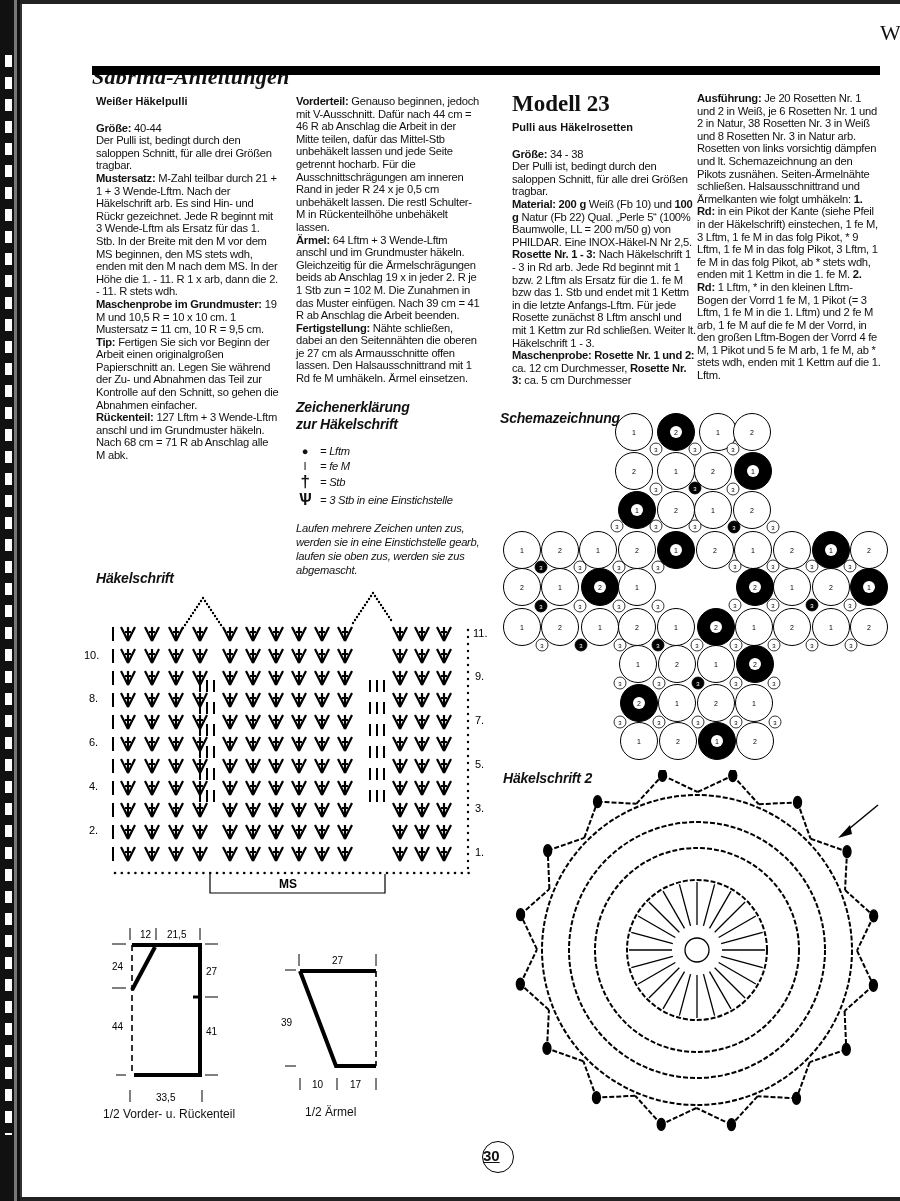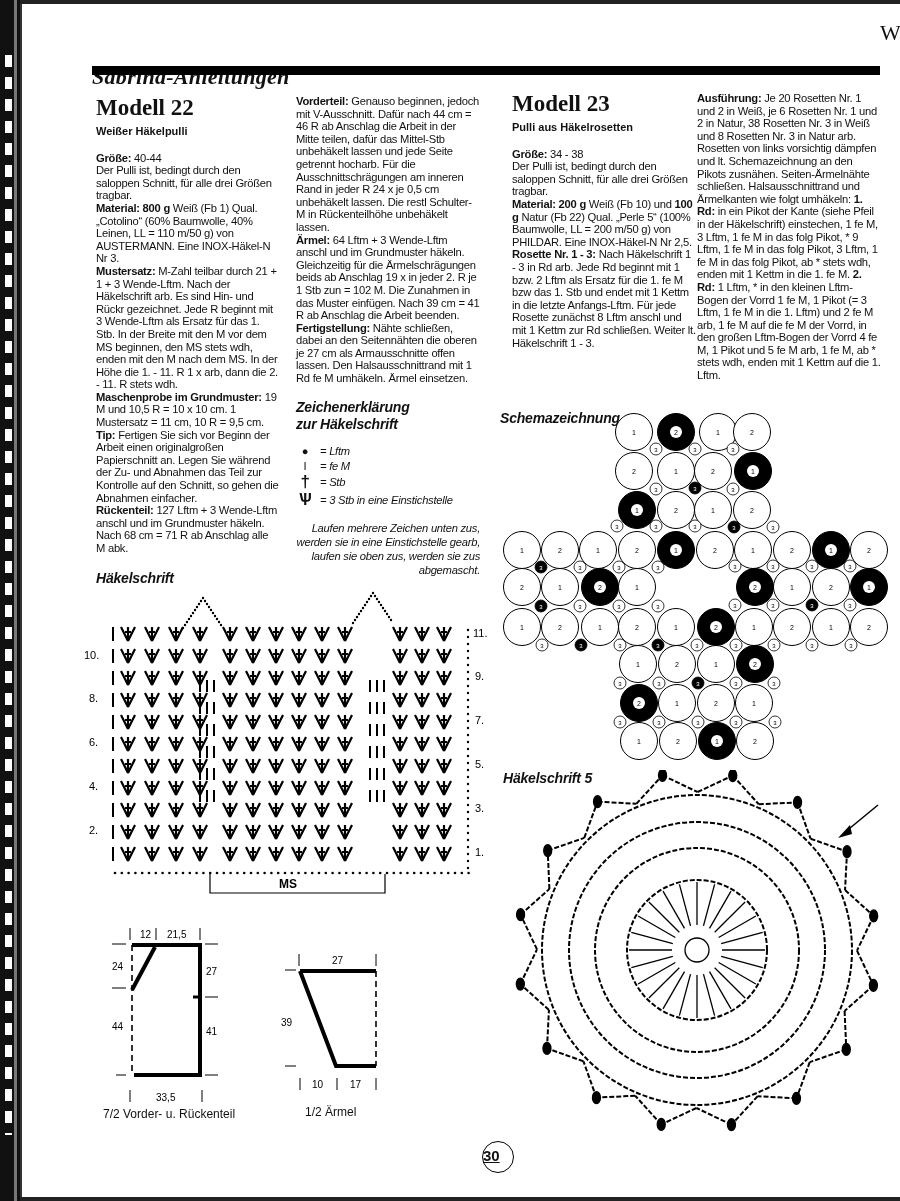--- a/index.html
+++ b/index.html
@@ -37,24 +37,22 @@
   <div class="line2"></div>
 </div>
 <div class="page-edge"></div>
 <div class="top-line"></div>
 
 <div class="header">Sabrina-Anleitungen</div>
 <div class="header-bar"></div>
 <div class="corner-mark">W</div>
 
 <div class="col" style="left:96px; top:95px; width:184px;">
-  <div class="title">Modell 22</div>
   <div class="subtitle">Weißer Häkelpulli</div>
   <p><span class="b">Größe:</span> <span>40-44</span><br><span>Der Pulli ist, bedingt durch den saloppen Schnitt, für alle drei Größen tragbar.</span></p>
-  <p><span class="b">Material: 800 g</span> <span>Weiß (Fb 1) Qual. „Cotolino“ (60% Baumwolle, 40% Leinen, LL = 110 m/50 g) von AUSTERMANN. Eine INOX-Häkel-N Nr 3.</span></p>
   <p><span class="b">Mustersatz:</span> <span>M-Zahl teilbar durch 21 + 1 + 3 Wende-Lftm. Nach der Häkelschrift arb. Es sind Hin- und Rückr gezeichnet. Jede R beginnt mit 3 Wende-Lftm als Ersatz für das 1. Stb. In der Breite mit den M vor dem MS beginnen, den MS stets wdh, enden mit den M nach dem MS. In der Höhe die 1. - 11. R 1 x arb, dann die 2. - 11. R stets wdh.</span></p>
   <p><span class="b">Maschenprobe im Grundmuster:</span> <span>19 M und 10,5 R = 10 x 10 cm. 1 Mustersatz = 11 cm, 10 R = 9,5 cm.</span></p>
   <p><span class="b">Tip:</span> <span>Fertigen Sie sich vor Beginn der Arbeit einen originalgroßen Papierschnitt an. Legen Sie während der Zu- und Abnahmen das Teil zur Kontrolle auf den Schnitt, so gehen die Abnahmen einfacher.</span></p>
   <p><span class="b">Rückenteil:</span> <span>127 Lftm + 3 Wende-Lftm anschl und im Grundmuster häkeln. Nach 68 cm = 71 R ab Anschlag alle M abk.</span></p>
 </div>
 <div class="sec-ital" style="position:absolute; left:96px; top:570px;">Häkelschrift</div>
 
 <div class="col" style="left:296px; top:95px; width:184px;">
   <p><span class="b">Vorderteil:</span> <span>Genauso beginnen, jedoch mit V-Ausschnitt. Dafür nach 44 cm = 46 R ab Anschlag die Arbeit in der Mitte teilen, dafür das Mittel-Stb unbehäkelt lassen und jede Seite getrennt hocharb. Für die Ausschnittschrägungen am inneren Rand in jeder R 24 x je 0,5 cm unbehäkelt lassen. Die restl Schulter-M in Rückenteilhöhe unbehäkelt lassen.</span></p>
   <p><span class="b">Ärmel:</span> <span>64 Lftm + 3 Wende-Lftm anschl und im Grundmuster häkeln. Gleichzeitig für die Ärmelschrägungen beids ab Anschlag 19 x in jeder 2. R je 1 Stb zun = 102 M. Die Zunahmen in das Muster einfügen. Nach 39 cm = 41 R ab Anschlag die Arbeit beenden.</span></p>
@@ -71,21 +69,21 @@
       </div>
     <div class="legend-row">
         <span class="legend-sym" style="font-size:17px">†</span>
         <span>= Stb</span>
       </div>
     <div class="legend-row" style="margin-top:6px">
         <span class="legend-sym" style="font-size:16px">Ѱ</span>
         <span>= 3 Stb in eine Einstichstelle</span>
       </div>
   </div>
-  <p class="ital" style="margin-top:14px; line-height:14px;text-align:right;">Laufen mehrere Zeichen unten zus, werden sie in eine Einstichstelle gearb, laufen sie oben zus, werden sie zus abgemascht.</p>
+  <p class="ital" style="margin-top:14px; line-height:14px;">Laufen mehrere Zeichen unten zus, werden sie in eine Einstichstelle gearb, laufen sie oben zus, werden sie zus abgemascht.</p>
 </div>
 
 <svg style="position:absolute; left:80px; top:590px;" width="420" height="310">
   <g id="chart1">
       <circle cx="35" cy="283" r="1.3" fill="#000"></circle>
       <circle cx="41.8" cy="283" r="1.3" fill="#000"></circle>
       <circle cx="48.599999999999994" cy="283" r="1.3" fill="#000"></circle>
       <circle cx="55.39999999999999" cy="283" r="1.3" fill="#000"></circle>
       <circle cx="62.19999999999999" cy="283" r="1.3" fill="#000"></circle>
       <circle cx="68.99999999999999" cy="283" r="1.3" fill="#000"></circle>
@@ -428,21 +426,21 @@
     <path d="M40 170 V182 M112 170 V182" stroke-width="1"></path>
   </g>
   <text x="50" y="18" font-size="10">12</text>
   <text x="77" y="18" font-size="10">21,5</text>
   <text x="22" y="50" font-size="10">24</text>
   <text x="22" y="110" font-size="10">44</text>
   <text x="116" y="55" font-size="10">27</text>
   <text x="116" y="115" font-size="10">41</text>
   <text x="66" y="181" font-size="10">33,5</text>
 </svg>
-<div style="position:absolute; left:103px; top:1107px; font-size:12px;">7/2 Vorder- u. Rückenteil</div>
+<div style="position:absolute; left:103px; top:1107px; font-size:12px;">1/2 Vorder- u. Rückenteil</div>
 
 <svg style="position:absolute; left:280px; top:950px;" width="130" height="160">
   <g stroke="#000" fill="none">
     <path d="M20 21 H96 M20 21 L56 116 H96" stroke-width="4"></path>
     <path d="M96 21 V116" stroke-width="1.6" stroke-dasharray="6 4"></path>
     <path d="M19 4 V16 M96 4 V16" stroke-width="1"></path>
     <path d="M5 20 H16 M5 116 H16" stroke-width="1"></path>
     <path d="M20 128 V140 M57 128 V140 M96 128 V140" stroke-width="1"></path>
   </g>
   <text x="52" y="14" font-size="10">27</text>
@@ -451,20 +449,21 @@
   <text x="70" y="138" font-size="10">17</text>
 </svg>
 <div style="position:absolute; left:305px; top:1105px; font-size:12px;">1/2 Ärmel</div>
 
 <div class="col" style="left:512px; top:91px; width:184px;">
   <div class="title">Modell 23</div>
   <div class="subtitle">Pulli aus Häkelrosetten</div>
   <p><span class="b">Größe:</span> <span>34 - 38</span><br><span>Der Pulli ist, bedingt durch den saloppen Schnitt, für alle drei Größen tragbar.</span></p>
   <p><span class="b">Material: 200 g</span> <span>Weiß (Fb 10) und</span> <span class="b">100 g</span> <span>Natur (Fb 22) Qual. „Perle 5“ (100% Baumwolle, LL = 200 m/50 g) von PHILDAR. Eine INOX-Häkel-N Nr 2,5.</span></p>
   <p><span class="b">Rosette Nr. 1 - 3:</span> <span>Nach Häkelschrift 1 - 3 in Rd arb. Jede Rd beginnt mit 1 bzw. 2 Lftm als Ersatz für die 1. fe M bzw das 1. Stb und endet mit 1 Kettm in die letzte Anfangs-Lftm. Für jede Rosette zunächst 8 Lftm anschl und mit 1 Kettm zur Rd schließen. Weiter lt. Häkelschrift 1 - 3.</span></p>
+  <p><span class="b">Maschenprobe: Rosette Nr. 1 und 2:</span> <span>ca. 12 cm Durchmesser,</span> <span class="b">Rosette Nr. 3:</span> <span>ca. 5 cm Durchmesser</span></p>
 </div>
 
 <div class="col" style="left:697px; top:92px; width:184px;">
   <p><span class="b">Ausführung:</span> <span>Je 20 Rosetten Nr. 1 und 2 in Weiß, je 6 Rosetten Nr. 1 und 2 in Natur, 38 Rosetten Nr. 3 in Weiß und 8 Rosetten Nr. 3 in Natur arb. Rosetten von links vorsichtig dämpfen und lt. Schemazeichnung an den Pikots zusnähen. Seiten-Ärmelnähte schließen. Halsausschnittrand und Ärmelkanten wie folgt umhäkeln:</span> <span class="b">1. Rd:</span> <span>in ein Pikot der Kante (siehe Pfeil in der Häkelschrift) einstechen, 1 fe M, 3 Lftm, 1 fe M in das folg Pikot, * 9 Lftm, 1 fe M in das folg Pikot, 3 Lftm, 1 fe M in das folg Pikot, ab * stets wdh, enden mit 1 Kettm in die 1. fe M.</span> <span class="b">2. Rd:</span> <span>1 Lftm, * in den kleinen Lftm-Bogen der Vorrd 1 fe M, 1 Pikot (= 3 Lftm, 1 fe M in die 1. Lftm) und 2 fe M arb, 1 fe M auf die fe M der Vorrd, in den großen Lftm-Bogen der Vorrd 4 fe M, 1 Pikot und 5 fe M arb, 1 fe M, ab * stets wdh, enden mit 1 Kettm auf die 1. Lftm.</span></p>
 </div>
 
 <div class="sec-ital" style="position:absolute; left:500px; top:410px;">Schemazeichnung</div>
 <svg style="position:absolute; left:0; top:0;" width="900" height="1201">
   <g id="schema">
       <circle cx="634" cy="432" r="18.5" fill="#fff" stroke="#000" stroke-width="1"></circle>
@@ -671,21 +670,21 @@
       <text x="659" y="724.5" font-size="6" text-anchor="middle" fill="#000">3</text>
       <circle cx="698" cy="722" r="6" fill="#fff" stroke="#000" stroke-width="0.8"></circle>
       <text x="698" y="724.5" font-size="6" text-anchor="middle" fill="#000">3</text>
       <circle cx="736" cy="722" r="6" fill="#fff" stroke="#000" stroke-width="0.8"></circle>
       <text x="736" y="724.5" font-size="6" text-anchor="middle" fill="#000">3</text>
       <circle cx="775" cy="722" r="6" fill="#fff" stroke="#000" stroke-width="0.8"></circle>
       <text x="775" y="724.5" font-size="6" text-anchor="middle" fill="#000">3</text>
     </g>
 </svg>
 
-<div class="sec-ital" style="position:absolute; left:503px; top:770px;">Häkelschrift 5</div>
+<div class="sec-ital" style="position:absolute; left:503px; top:770px;">Häkelschrift 2</div>
 <svg style="position:absolute; left:500px; top:770px;" width="400" height="380">
   <g id="chart2" fill="none" stroke="#000" stroke-width="1.3">
       <circle cx="197" cy="180" r="12"></circle>
       <circle cx="197" cy="180" r="70" stroke-dasharray="5 2" stroke-width="2"></circle>
       <circle cx="197" cy="180" r="102" stroke-dasharray="5 2" stroke-width="2"></circle>
       <circle cx="197" cy="180" r="128" stroke-dasharray="5 2" stroke-width="2"></circle>
       <circle cx="197" cy="180" r="155" stroke-dasharray="5 2" stroke-width="2"></circle>
       <line x1="222" y1="180" x2="265" y2="180"></line>
       <line x1="221.1481456572267" y1="186.47047612756302" x2="262.68295618765666" y2="197.5996950669714"></line>
       <line x1="218.65063509461098" y1="192.5" x2="255.88972745734185" y2="214"></line>

